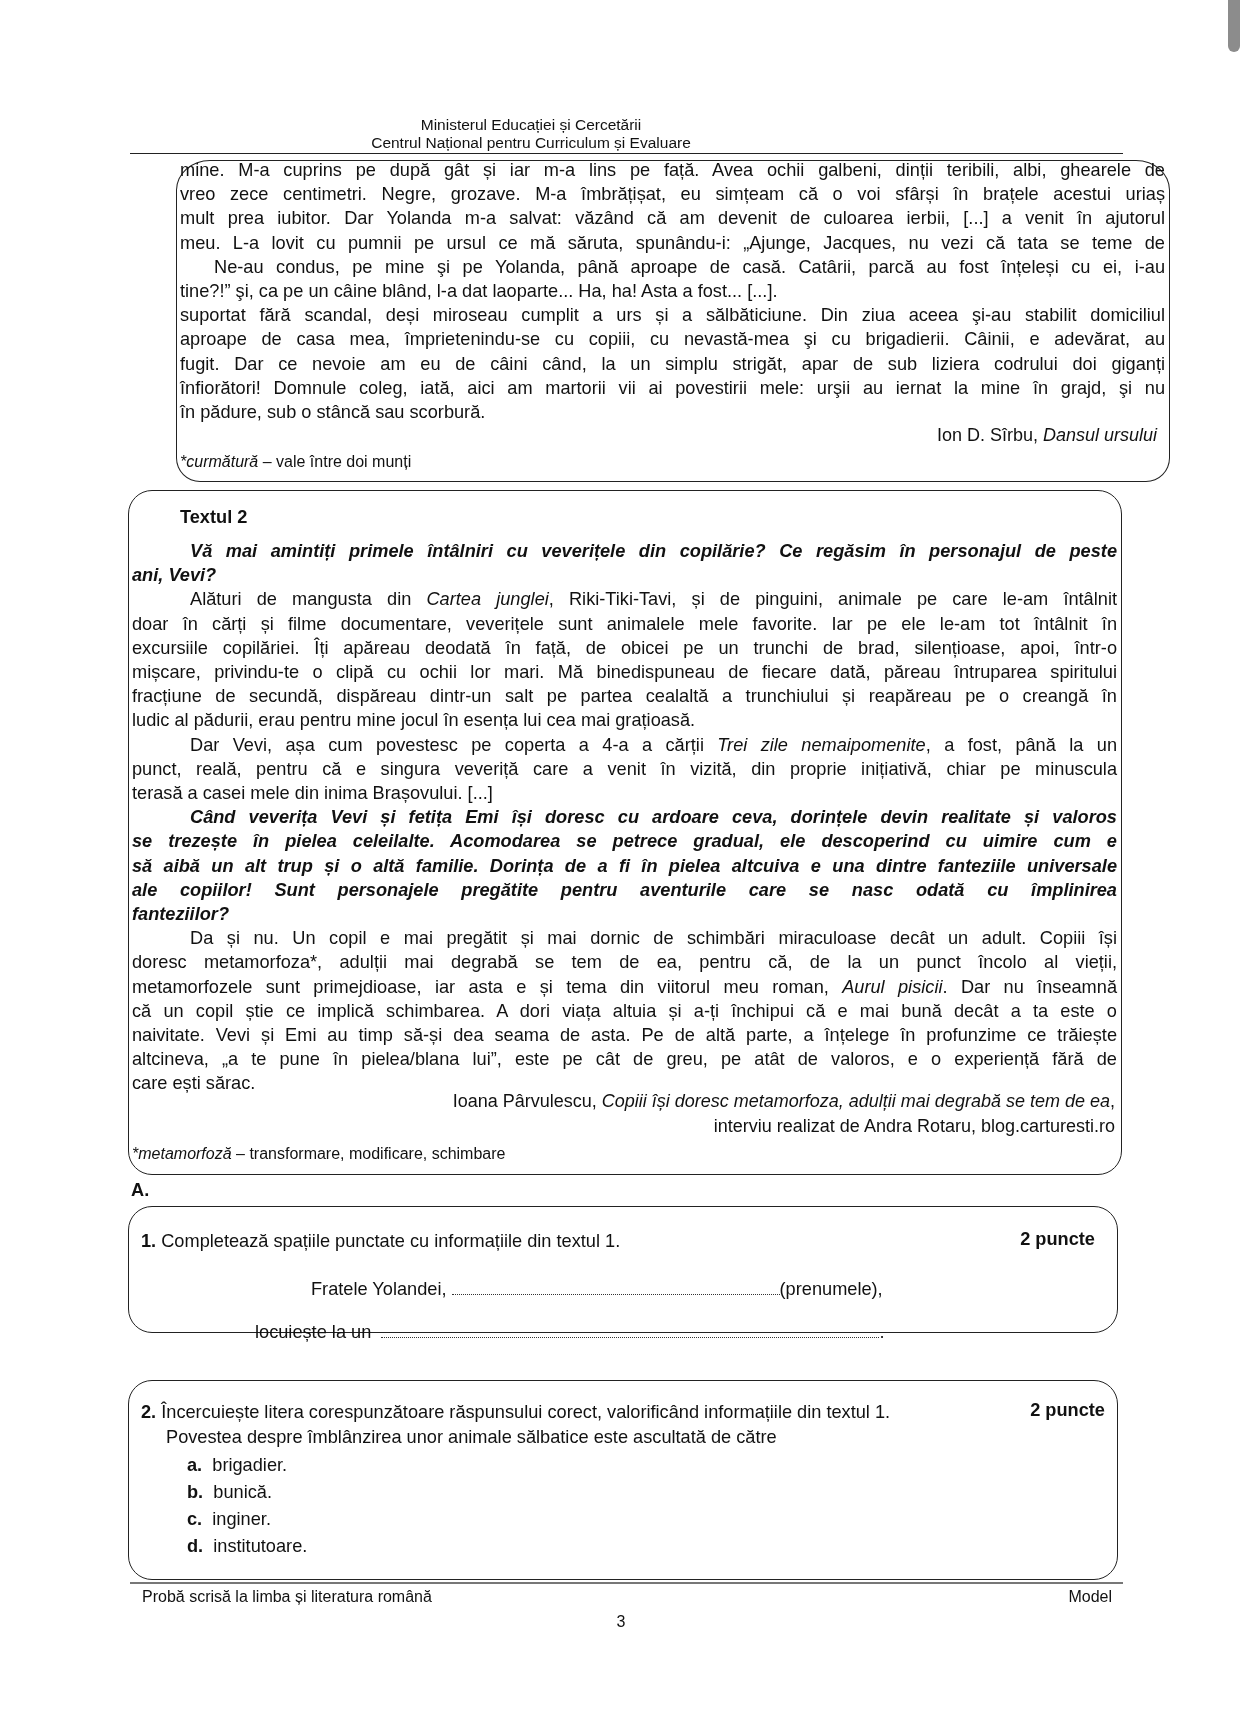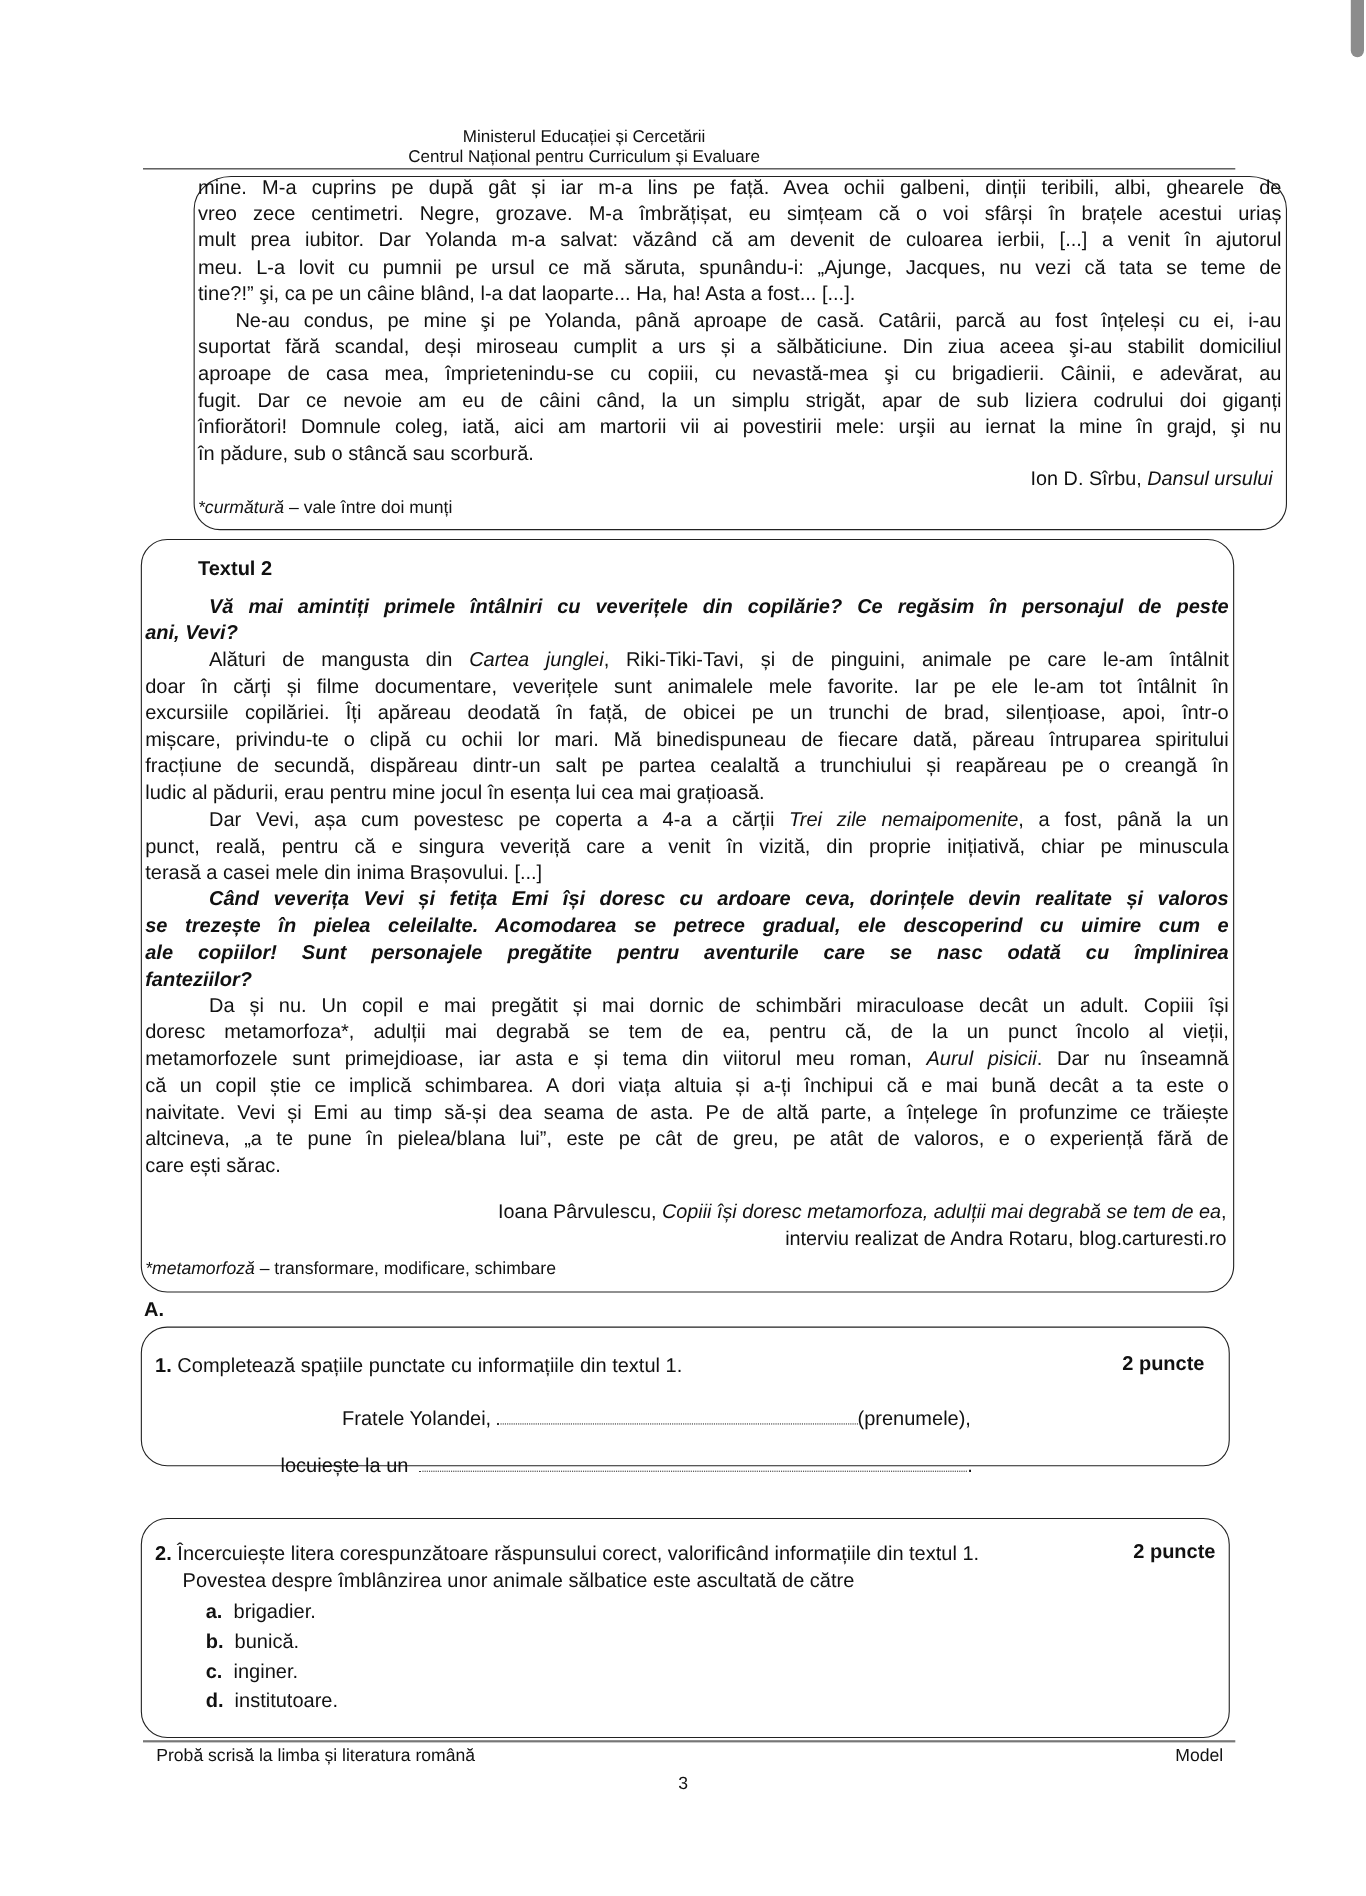--- a/index.html
+++ b/index.html
@@ -35,22 +35,22 @@
 <div class="hdr hdr1">Ministerul Educației și Cercetării</div>
 <div class="hdr hdr2">Centrul Național pentru Curriculum și Evaluare</div>
 <div class="hdr-rule"></div>
 
 <div class="box box1">
   <div class="p" style="left:3px; top:-3px; width:985px;">
     <span class="line j">mine. M-a cuprins pe după gât și iar m-a lins pe față. Avea ochii galbeni, dinții teribili, albi, ghearele de</span>
     <span class="line j">vreo zece centimetri. Negre, grozave. M-a îmbrățișat, eu simțeam că o voi sfârși în brațele acestui uriaș</span>
     <span class="line j">mult prea iubitor. Dar Yolanda m-a salvat: văzând că am devenit de culoarea ierbii, [...] a venit în ajutorul</span>
     <span class="line j">meu. L-a lovit cu pumnii pe ursul ce mă săruta, spunându-i: „Ajunge, Jacques, nu vezi că tata se teme de</span>
+    <span class="line j" style="padding-left:34px;">Ne-au condus, pe mine şi pe Yolanda, până aproape de casă. Catârii, parcă au fost înțeleși cu ei, i-au</span>
     <span class="line">tine?!” şi, ca pe un câine blând, l-a dat laoparte... Ha, ha! Asta a fost... [...].</span>
-    <span class="line j" style="padding-left:34px;">Ne-au condus, pe mine şi pe Yolanda, până aproape de casă. Catârii, parcă au fost înțeleși cu ei, i-au</span>
     <span class="line j">suportat fără scandal, deși miroseau cumplit a urs și a sălbăticiune. Din ziua aceea şi-au stabilit domiciliul</span>
     <span class="line j">aproape de casa mea, împrietenindu-se cu copiii, cu nevastă-mea şi cu brigadierii. Câinii, e adevărat, au</span>
     <span class="line j">fugit. Dar ce nevoie am eu de câini când, la un simplu strigăt, apar de sub liziera codrului doi giganți</span>
     <span class="line j">înfiorători! Domnule coleg, iată, aici am martorii vii ai povestirii mele: urşii au iernat la mine în grajd, şi nu</span>
     <span class="line">în pădure, sub o stâncă sau scorbură.</span>
   </div>
   <div class="src" style="top:262px; right:12px;"><span>Ion D. Sîrbu, </span><i>Dansul ursului</i></div>
   <div class="note" style="left:3px; top:291px;"><i>*curmătură</i><span> – vale între doi munți</span></div>
 </div>
 
@@ -63,20 +63,21 @@
     <span class="line j">doar în cărți și filme documentare, veverițele sunt animalele mele favorite. Iar pe ele le-am tot întâlnit în</span>
     <span class="line j">excursiile copilăriei. Îți apăreau deodată în față, de obicei pe un trunchi de brad, silențioase, apoi, într-o</span>
     <span class="line j">mișcare, privindu-te o clipă cu ochii lor mari. Mă binedispuneau de fiecare dată, păreau întruparea spiritului</span>
     <span class="line j">fracțiune de secundă, dispăreau dintr-un salt pe partea cealaltă a trunchiului și reapăreau pe o creangă în</span>
     <span class="line">ludic al pădurii, erau pentru mine jocul în esența lui cea mai grațioasă.</span>
     <span class="line j" style="padding-left:58px;"><span>Dar Vevi, așa cum povestesc pe coperta a 4-a a cărții </span><i>Trei zile nemaipomenite</i><span>, a fost, până la un</span></span>
     <span class="line j">punct, reală, pentru că e singura veveriță care a venit în vizită, din proprie inițiativă, chiar pe minuscula</span>
     <span class="line">terasă a casei mele din inima Brașovului. [...]</span>
     <span class="line j" style="padding-left:58px; font-weight:bold; font-style:italic;">Când veverița Vevi și fetița Emi își doresc cu ardoare ceva, dorințele devin realitate și valoros</span>
     <span class="line j" style="font-weight:bold; font-style:italic;">se trezește în pielea celeilalte. Acomodarea se petrece gradual, ele descoperind cu uimire cum e</span>
+    <span class="line j" style="font-weight:bold; font-style:italic;">să aibă un alt trup și o altă familie. Dorința de a fi în pielea altcuiva e una dintre fanteziile universale</span>
     <span class="line j" style="font-weight:bold; font-style:italic;">ale copiilor! Sunt personajele pregătite pentru aventurile care se nasc odată cu împlinirea</span>
     <span class="line" style="font-weight:bold; font-style:italic;">fanteziilor?</span>
     <span class="line j" style="padding-left:58px;">Da și nu. Un copil e mai pregătit și mai dornic de schimbări miraculoase decât un adult. Copiii își</span>
     <span class="line j">doresc metamorfoza*, adulții mai degrabă se tem de ea, pentru că, de la un punct încolo al vieții,</span>
     <span class="line j"><span>metamorfozele sunt primejdioase, iar asta e și tema din viitorul meu roman, </span><i>Aurul pisicii</i><span>. Dar nu înseamnă</span></span>
     <span class="line j">că un copil știe ce implică schimbarea. A dori viața altuia și a-ți închipui că e mai bună decât a ta este o</span>
     <span class="line j">naivitate. Vevi și Emi au timp să-și dea seama de asta. Pe de altă parte, a înțelege în profunzime ce trăiește</span>
     <span class="line j">altcineva, „a te pune în pielea/blana lui”, este pe cât de greu, pe atât de valoros, e o experiență fără de</span>
     <span class="line">care ești sărac.</span>
   </div>

